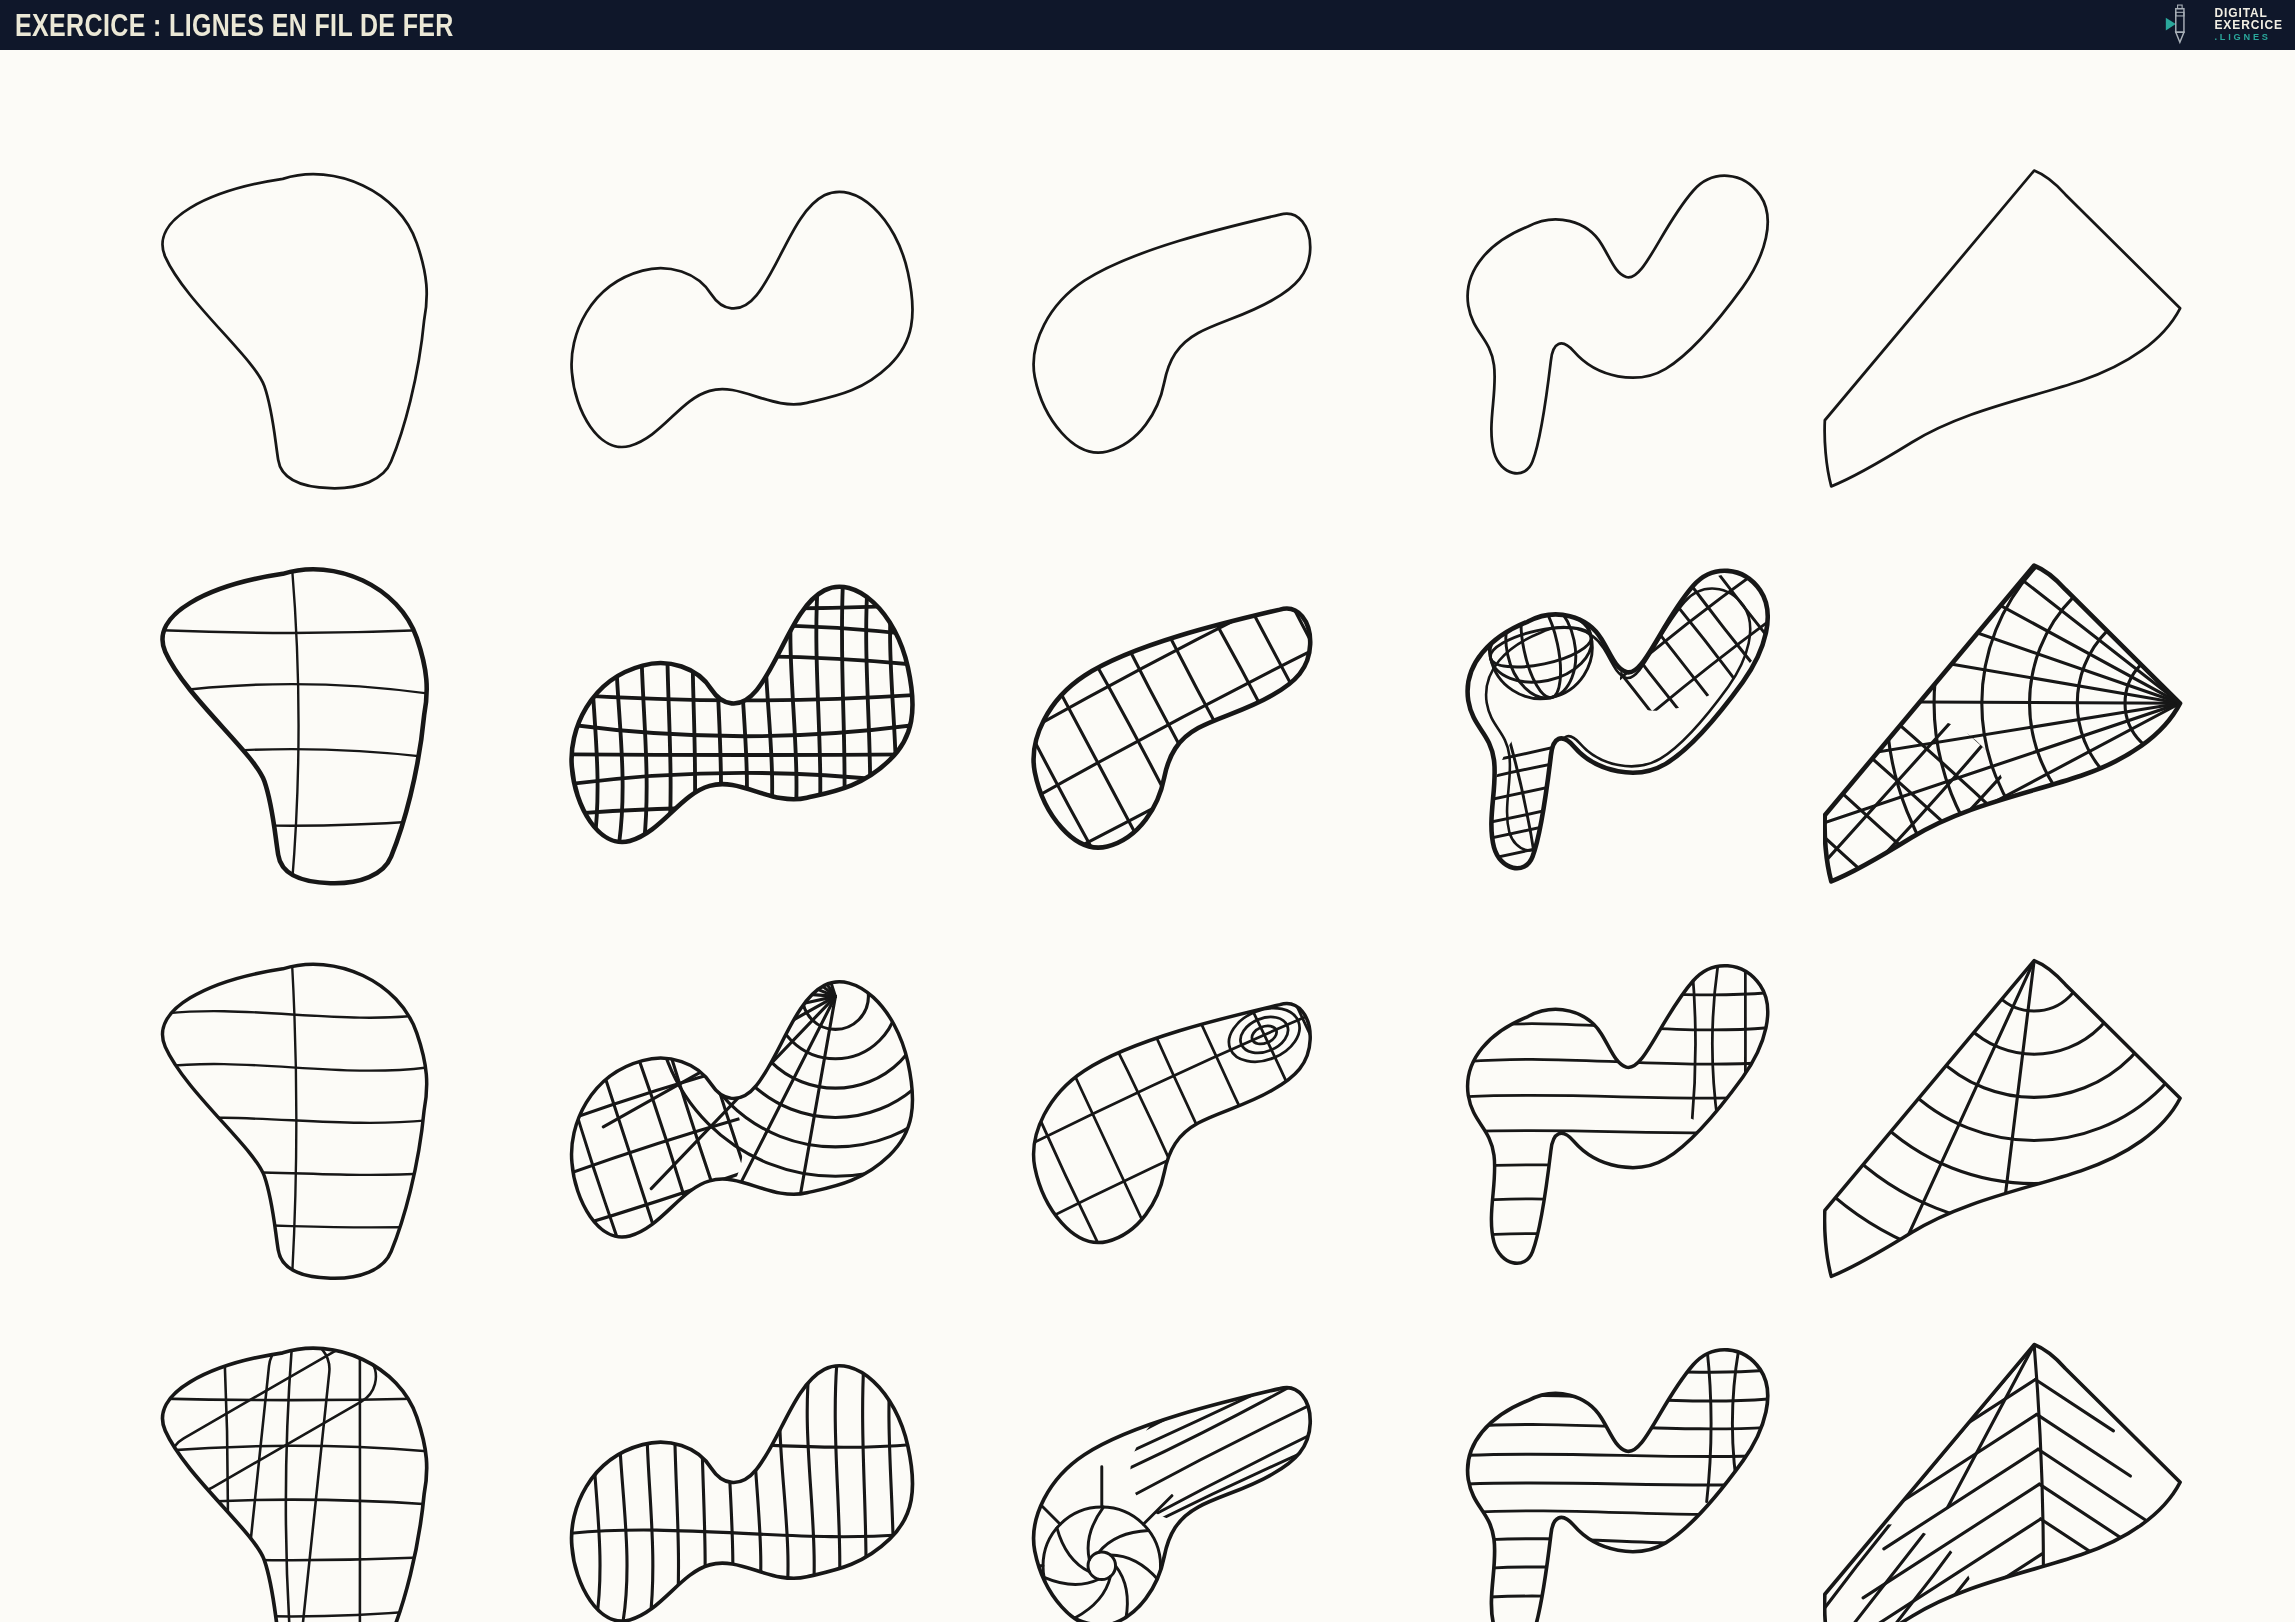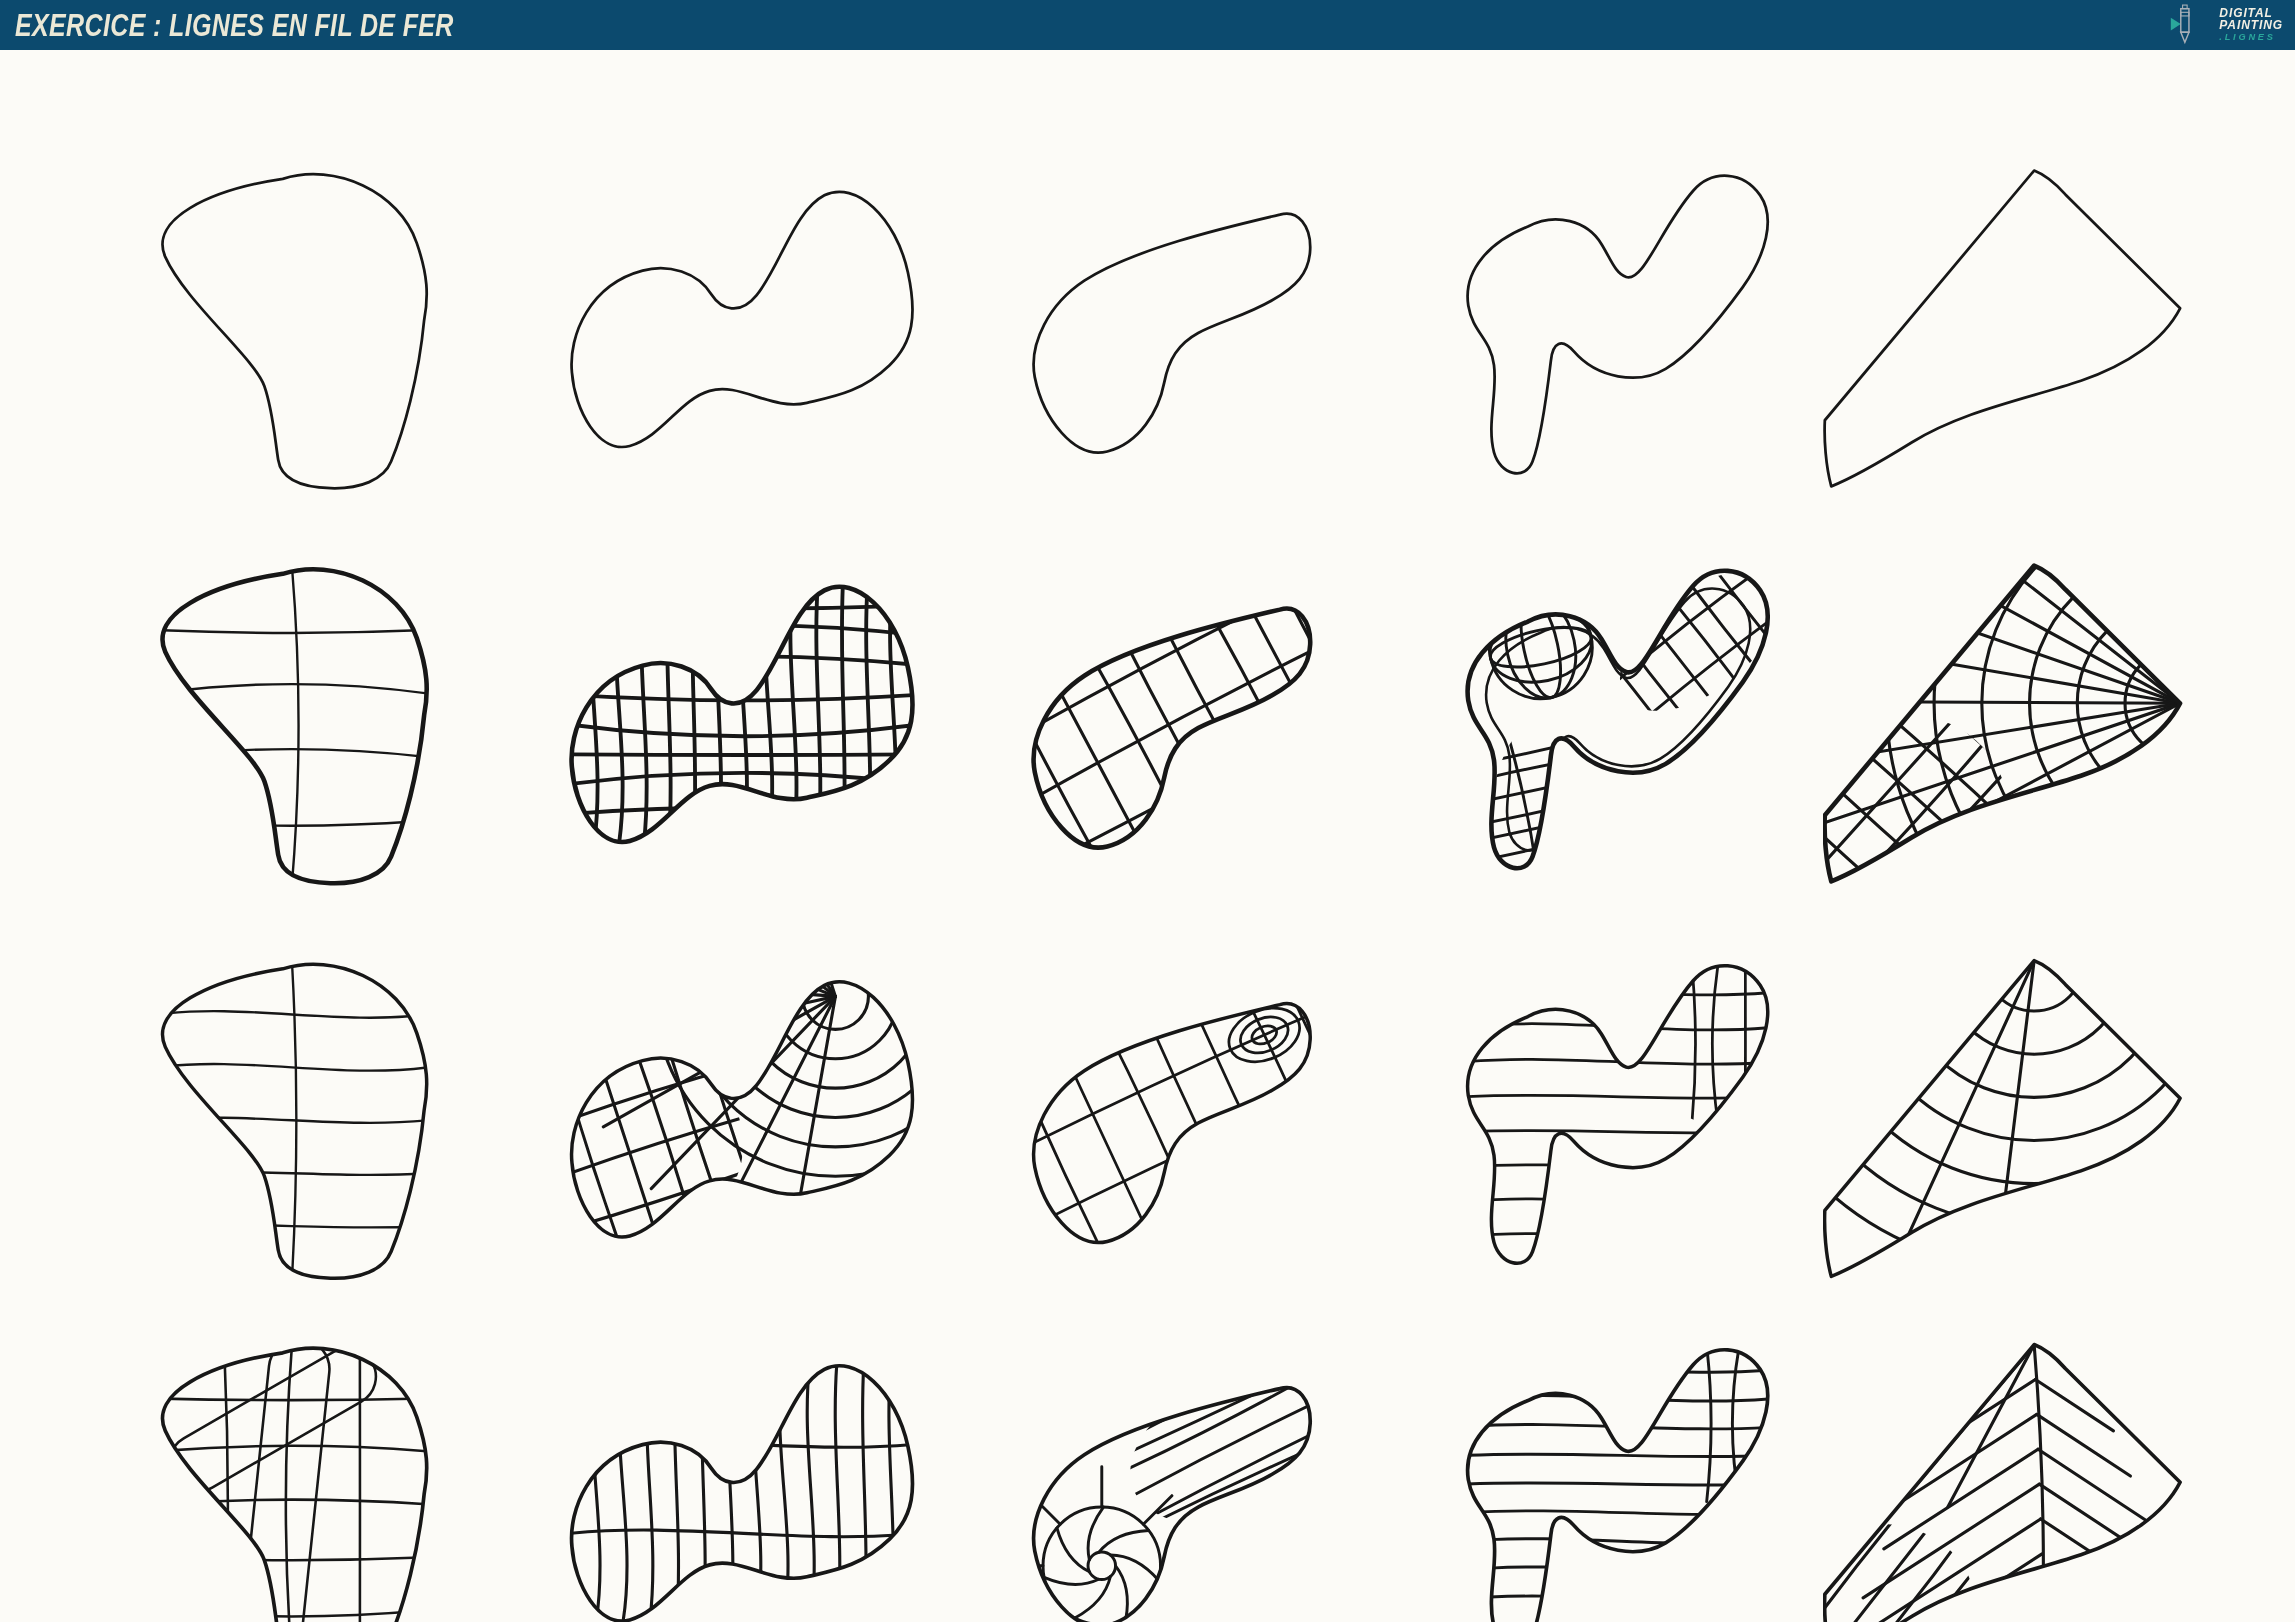--- a/index.html
+++ b/index.html
@@ -19,33 +19,33 @@
   .logo{display:flex;align-items:center;gap:21px;margin-right:13px;}
   .logo-text{display:flex;flex-direction:column;line-height:12px;}
   .logo-line{font-weight:700;font-size:12px;letter-spacing:0.9px;}
   .logo-school{font-weight:700;font-size:9.2px;letter-spacing:2.8px;margin-top:0.9px;}
   #board{position:absolute;left:0;top:50px;width:2296px;height:1573px;}
   .cell{position:absolute;}
 </style>
 </head>
 <body style="background: rgb(252, 251, 247);">
 
-<header class="topbar" style="background: #0c4a6e; font-style: italic;">
+<header class="topbar" style="background: #0f172a;">
   <div class="title" style="color: rgb(235, 232, 214);">EXERCICE : LIGNES EN FIL DE FER</div>
   <div class="logo">
     <svg width="29" height="42" viewBox="0 0 32 46">
       <polygon points="2,15 13,22 2,29" fill="#2aa79b"></polygon>
       <rect x="13" y="5" width="9" height="26" fill="none" stroke="#a9b0b8" stroke-width="1.6"></rect>
       <rect x="13" y="9" width="9" height="4" fill="none" stroke="#a9b0b8" stroke-width="1.2"></rect>
       <polygon points="13,31 22,31 17.5,42" fill="none" stroke="#a9b0b8" stroke-width="1.6"></polygon>
       <rect x="15" y="1" width="5" height="4" fill="none" stroke="#a9b0b8" stroke-width="1.2"></rect>
     </svg>
     <div class="logo-text">
       <span class="logo-line" style="color: rgb(242, 239, 228);">DIGITAL</span>
-      <span class="logo-line" style="color: rgb(242, 239, 228);">PAINTING</span>
+      <span class="logo-line" style="color: rgb(242, 239, 228);">EXERCICE</span>
       <span class="logo-school" style="color: rgb(42, 167, 155);">.LIGNES</span>
     </div>
   </div>
 </header>
 
 <main id="board">
     <svg class="cell" style="left:101px;top:57px" width="459" height="386" viewBox="0 0 500 420">
       <defs>
         <clipPath id="cp00">
           <path d="M 198 78 C 255 60 325 92 344 148 C 356 183 357 205 352 232 C 346 295 330 352 316 386 C 308 406 282 416 250 415 C 216 414 196 404 193 384 C 189 358 187 330 178 304 C 167 273 92 212 70 163 C 52 122 118 90 198 78 Z"></path>

